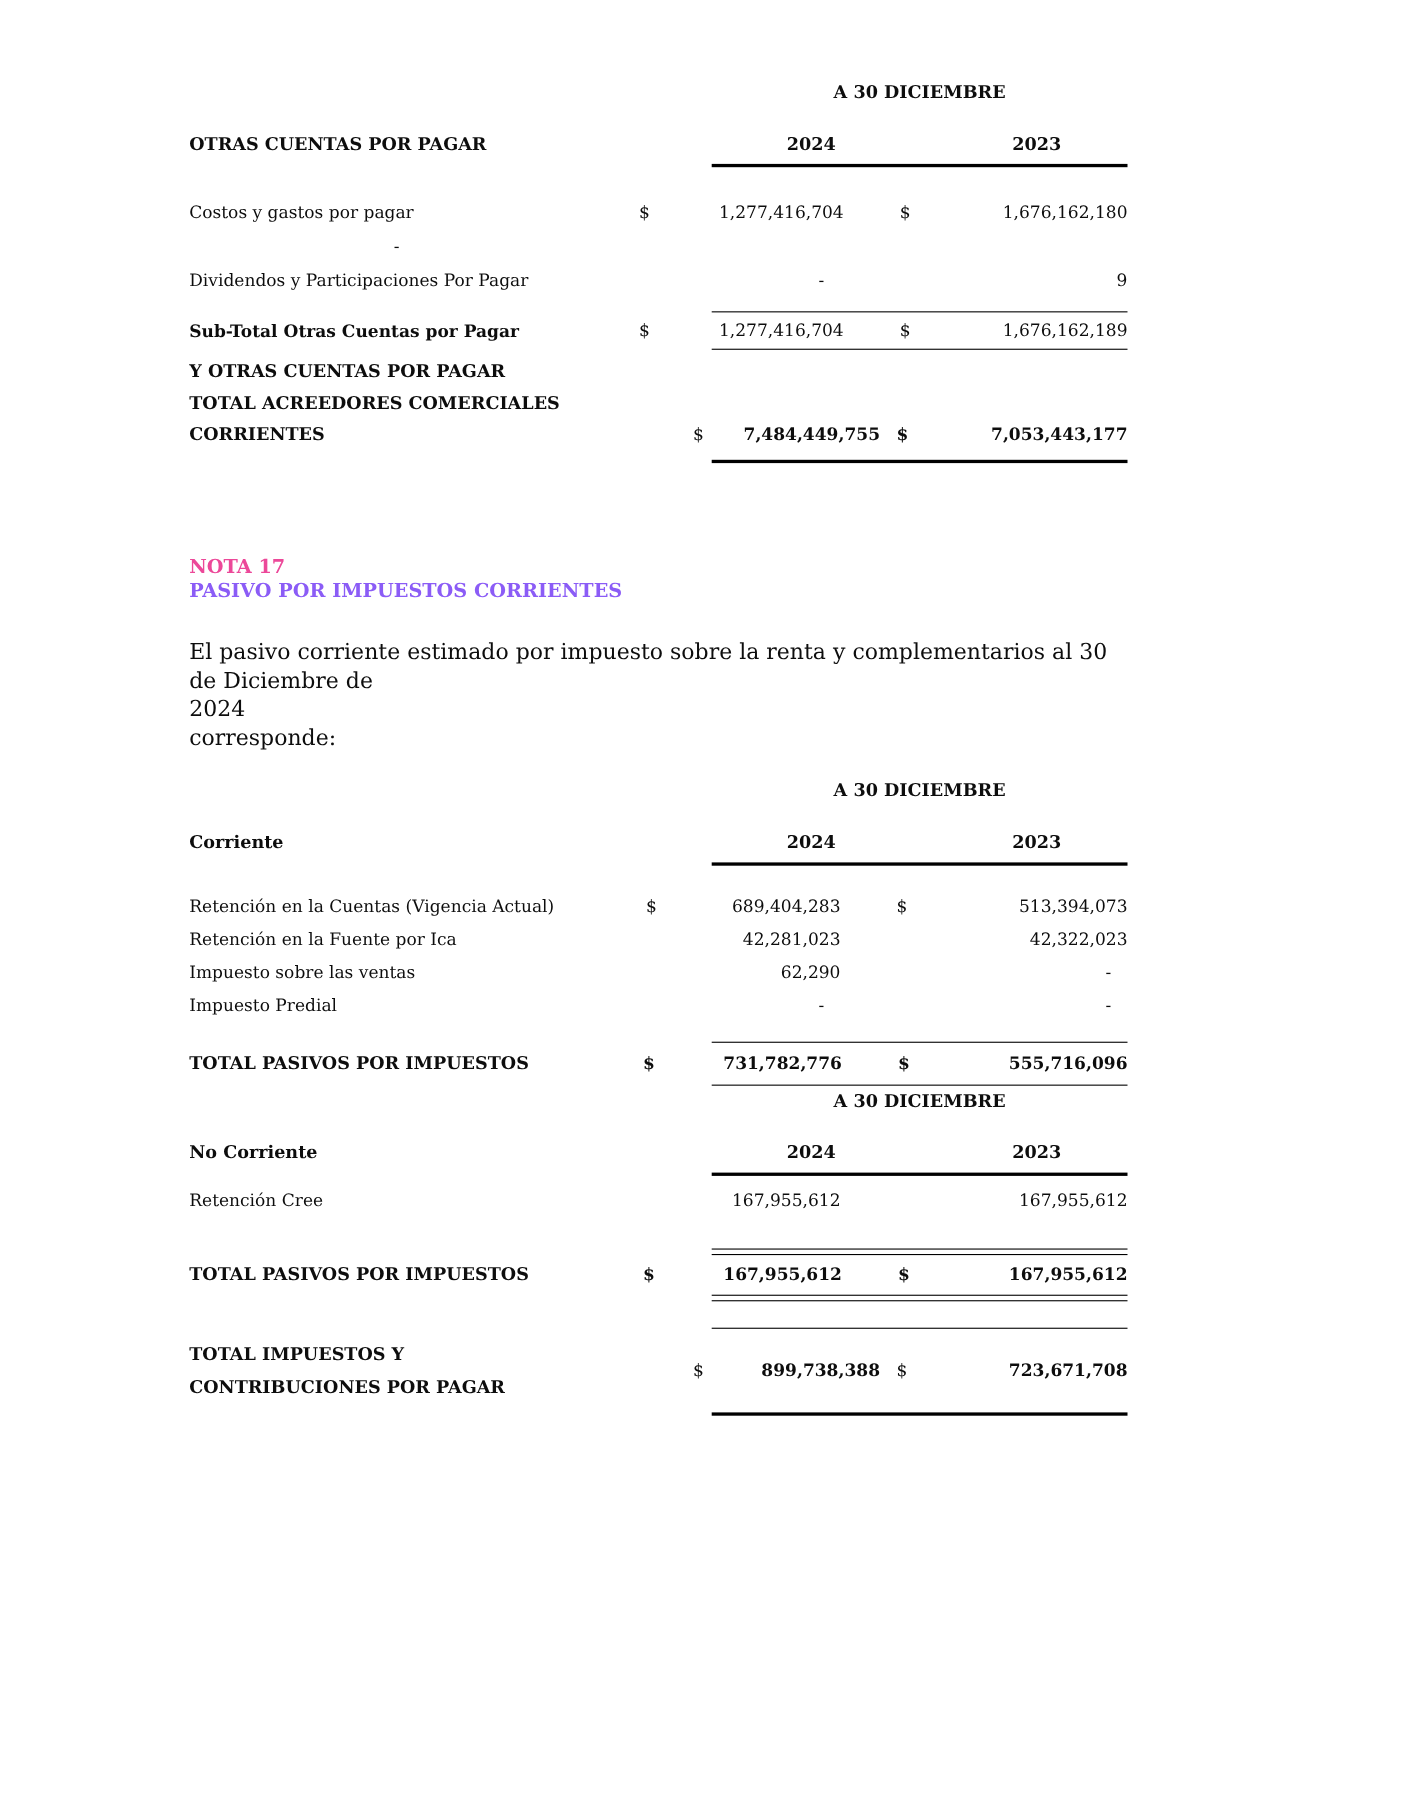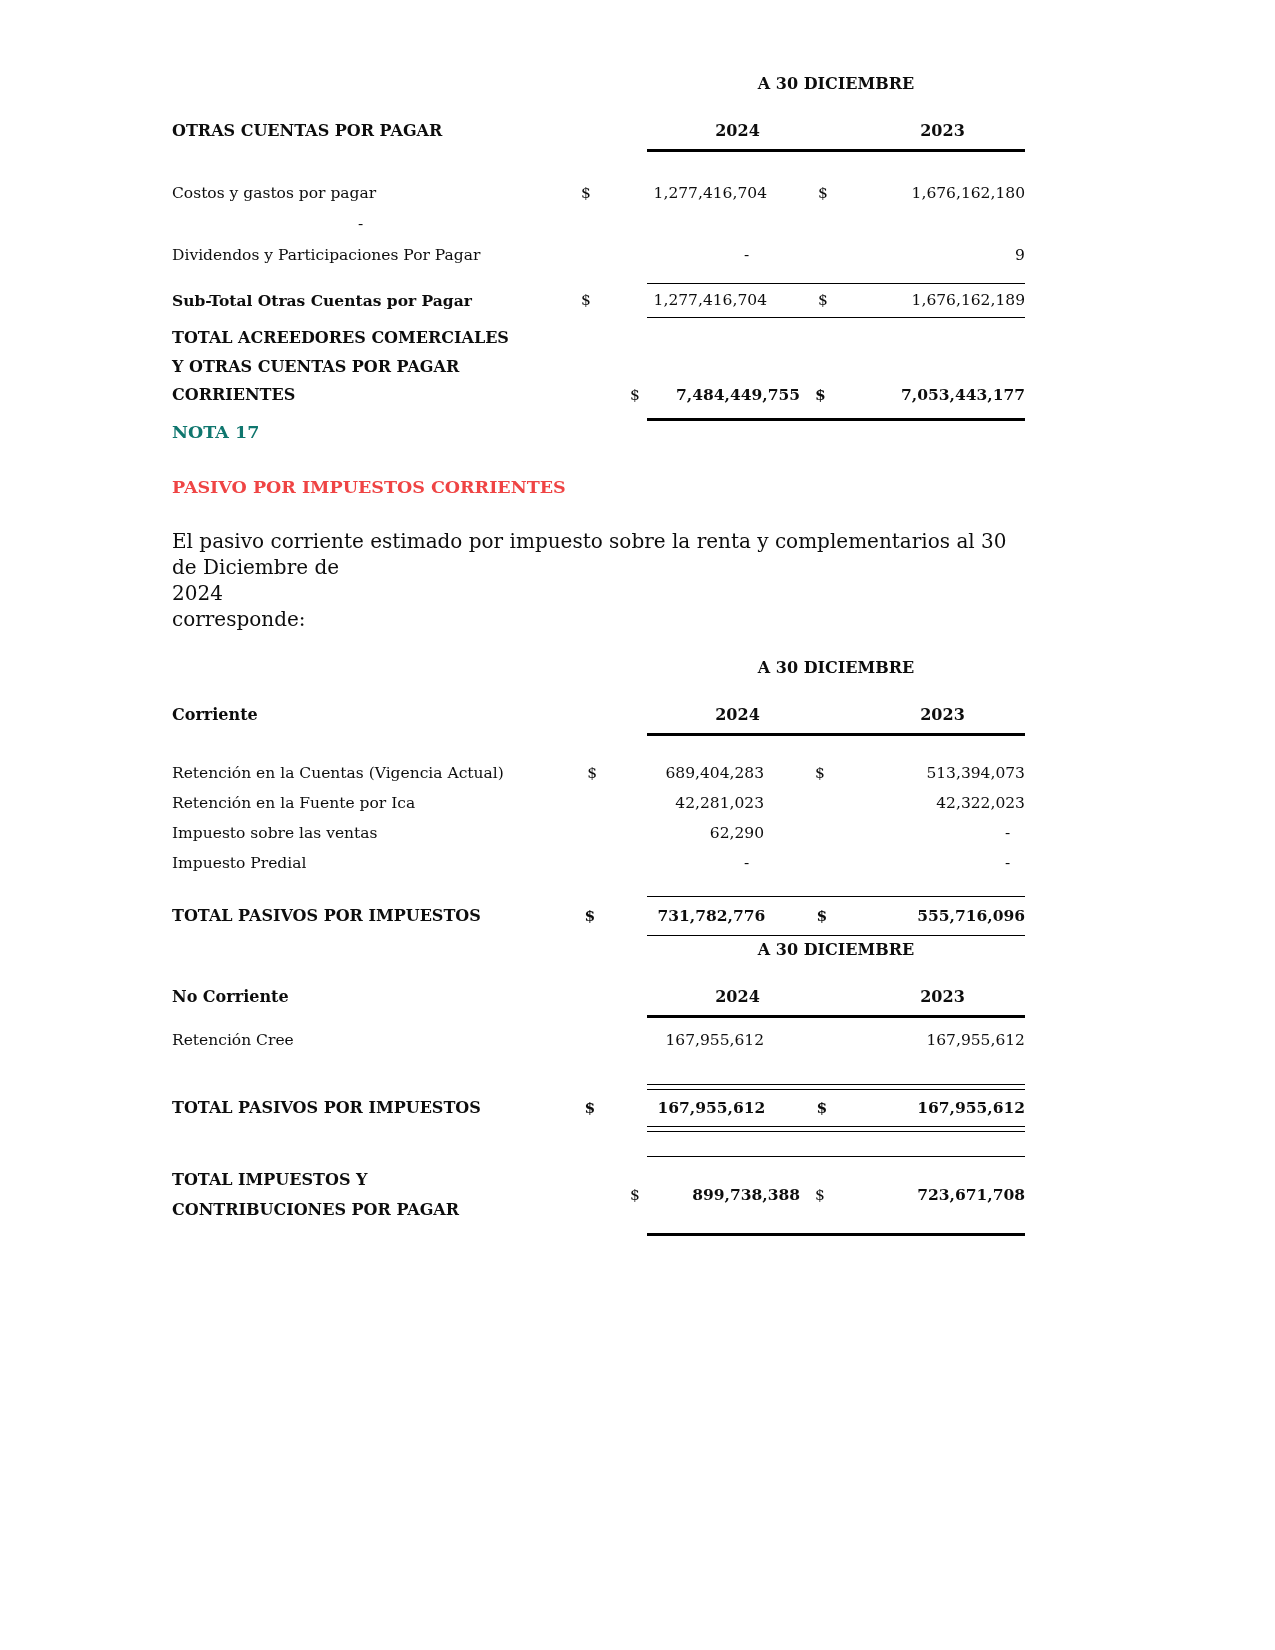--- a/index.html
+++ b/index.html
@@ -103,33 +103,33 @@
       <span class="cl b">Sub-Total Otras Cuentas por Pagar</span>
       <span class="cd1">$</span>
       <span class="cv1">1,277,416,704</span>
       <span class="cd2">$</span>
       <span class="cv2">1,676,162,189</span>
     </div>
     <div class="rule thin" style="margin-top:0;"></div>
 
     <div class="totrow">
       <span class="cl">
+        <div>Y OTRAS CUENTAS POR PAGAR</div>
         <div>TOTAL ACREEDORES COMERCIALES</div>
-        <div>Y OTRAS CUENTAS POR PAGAR</div>
         <div>CORRIENTES</div>
       </span>
       <span class="cd1">$</span>
       <span class="cv1 b">7,484,449,755</span>
       <span class="cd2 b">$</span>
       <span class="cv2 b">7,053,443,177</span>
     </div>
     <div class="rule" style="margin-top:8px;"></div>
 
-    <div class="note-h" style="color:#0f766e;">NOTA 17</div>
-    <div class="note-h" style="margin-top:33px;color:#ef4444;">PASIVO POR IMPUESTOS CORRIENTES</div>
+    <div class="note-h" style="margin-top:84px;color:#ec4899;">NOTA 17</div>
+    <div class="note-h" style="color:#8b5cf6;">PASIVO POR IMPUESTOS CORRIENTES</div>
     <div class="para">
       <div>El pasivo corriente estimado por impuesto sobre la renta y complementarios al 30 de Diciembre de</div>
       <div>2024</div>
       <div>corresponde:</div>
     </div>
 
     <div class="period" style="margin-top:24px;">A 30 DICIEMBRE</div>
     <div class="hrow">
       <span class="hl">Corriente</span>
       <span class="hd"></span>

